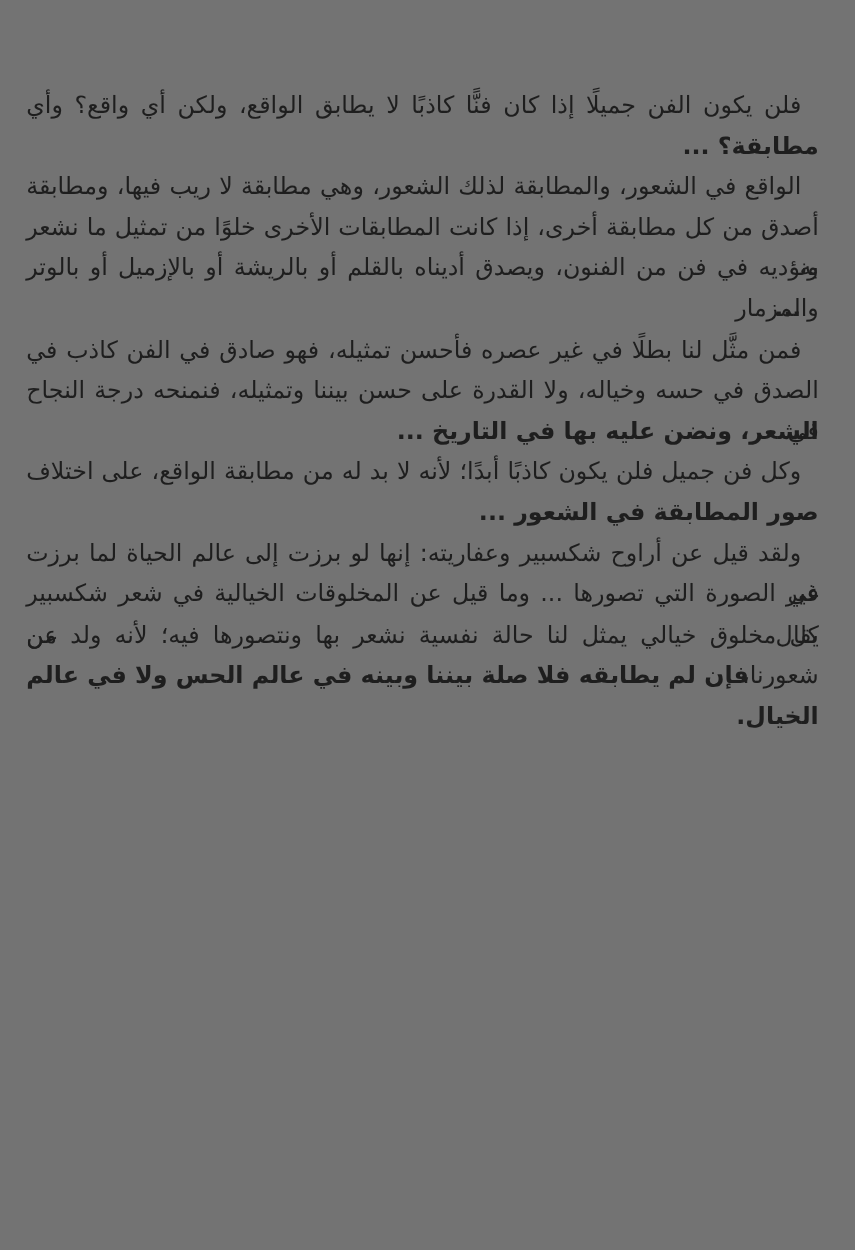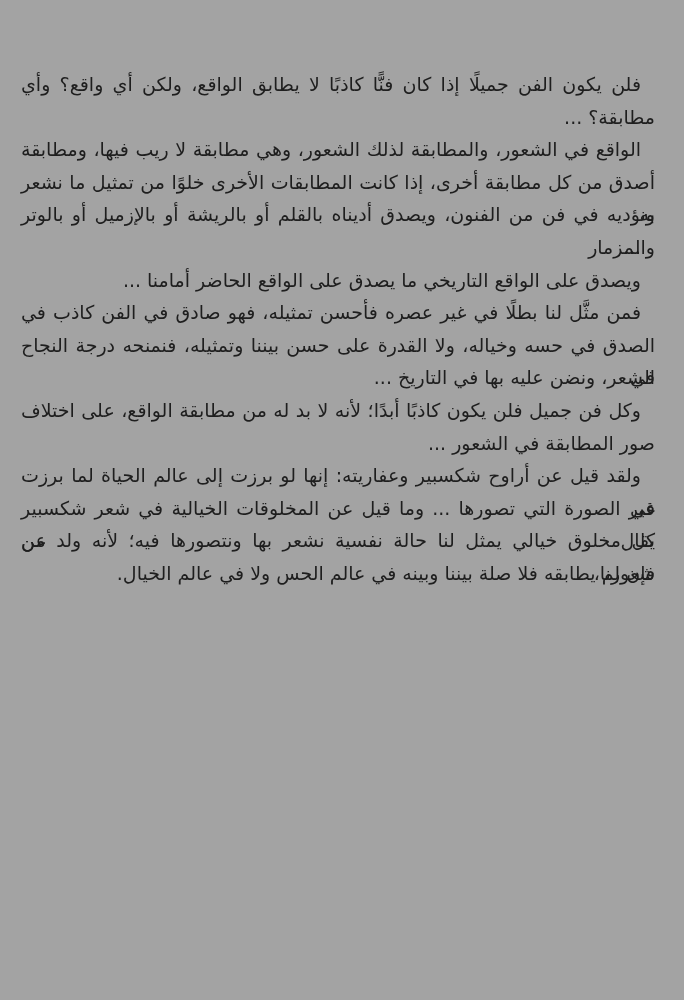--- a/index.html
+++ b/index.html
@@ -10,21 +10,21 @@
   body {
     width: 684px;
     height: 1000px;
     overflow: hidden;
     font-family: "DejaVu Sans", sans-serif;
   }
   .page {
     box-sizing: border-box;
     width: 684px;
     height: 1000px;
-    background: #a3a3a3;
+    background: #737373;
     padding: 68px 29px 0 21px;
     direction: rtl;
   }
   .doc-body {
     width: 100%;
   }
   .paragraph {
     margin: 0;
     padding: 0;
   }
@@ -35,22 +35,23 @@
     line-height: 32.6px;
     height: 32.6px;
     color: #1e1e1e;
     text-align: justify;
     text-align-last: justify;
     text-justify: inter-word;
     white-space: normal;
     overflow: visible;
   }
   .line.last {
-    text-align: right;
+    text-align: left;
     text-align-last: right;
+    font-weight: bold;
   }
   .line.indent {
     text-indent: 14px;
   }
 </style>
 </head>
 <body>
 
 <div class="page">
   <div class="doc-body">
@@ -58,23 +59,20 @@
         <div class="line indent">فلن يكون الفن جميلًا إذا كان فنًّا كاذبًا لا يطابق الواقع، ولكن أي واقع؟ وأي</div>
         <div class="line last">مطابقة؟ ...</div>
       </div>
       <div class="paragraph">
         <div class="line indent">الواقع في الشعور، والمطابقة لذلك الشعور، وهي مطابقة لا ريب فيها، ومطابقة</div>
         <div class="line">أصدق من كل مطابقة أخرى، إذا كانت المطابقات الأخرى خلوًا من تمثيل ما نشعر به</div>
         <div class="line">ونؤديه في فن من الفنون، ويصدق أديناه بالقلم أو بالريشة أو بالإزميل أو بالوتر والمزمار</div>
         <div class="line indent last">...</div>
       </div>
       <div class="paragraph">
-        <div class="line indent last">ويصدق على الواقع التاريخي ما يصدق على الواقع الحاضر أمامنا ...</div>
-      </div>
-      <div class="paragraph">
         <div class="line indent">فمن مثَّل لنا بطلًا في غير عصره فأحسن تمثيله، فهو صادق في الفن كاذب في</div>
         <div class="line">الصدق في حسه وخياله، ولا القدرة على حسن بيننا وتمثيله، فنمنحه درجة النجاح في</div>
         <div class="line last">الشعر، ونضن عليه بها في التاريخ ...</div>
       </div>
       <div class="paragraph">
         <div class="line indent">وكل فن جميل فلن يكون كاذبًا أبدًا؛ لأنه لا بد له من مطابقة الواقع، على اختلاف</div>
         <div class="line last">صور المطابقة في الشعور ...</div>
       </div>
       <div class="paragraph">
         <div class="line indent">ولقد قيل عن أراوح شكسبير وعفاريته: إنها لو برزت إلى عالم الحياة لما برزت في</div>

